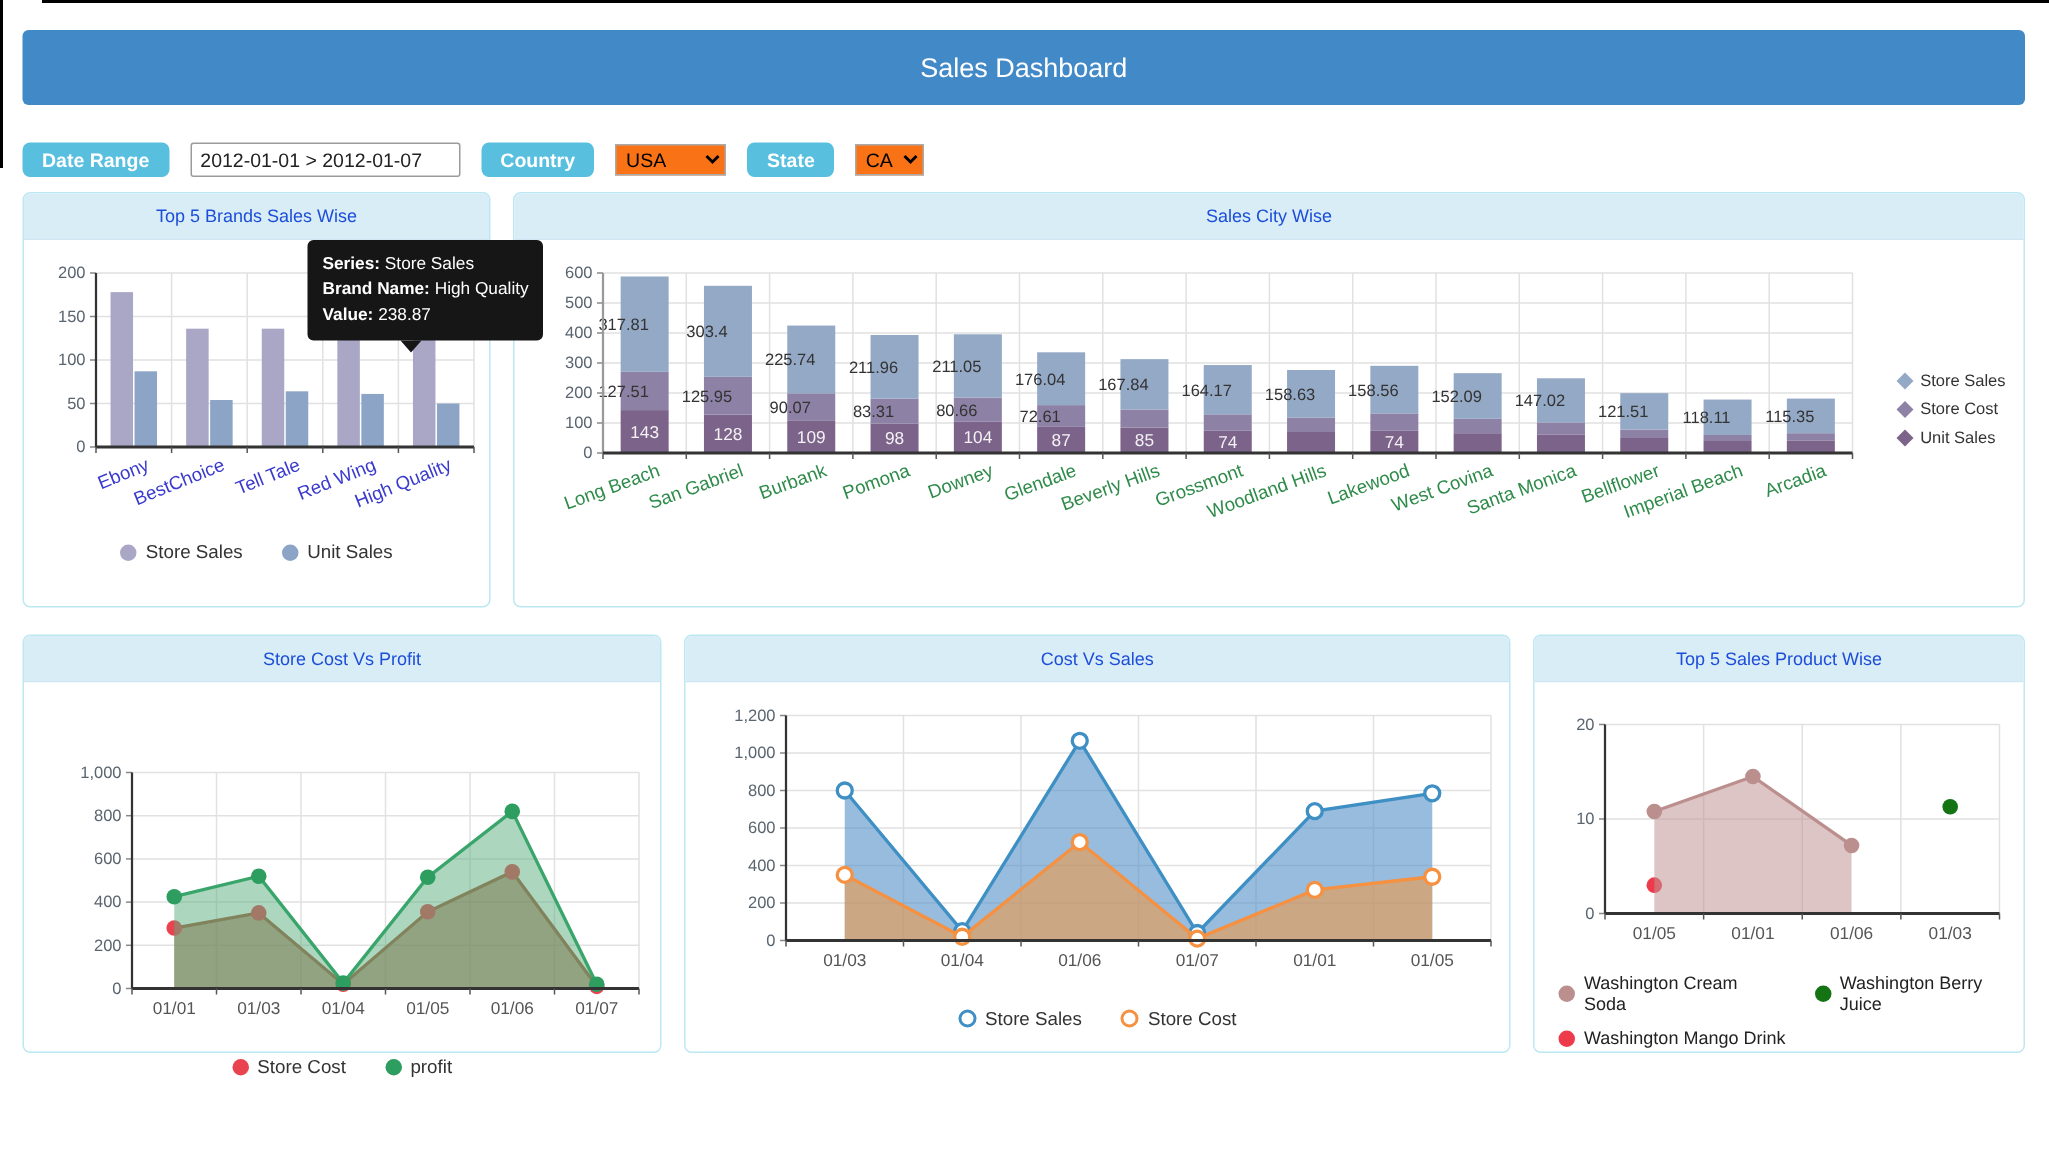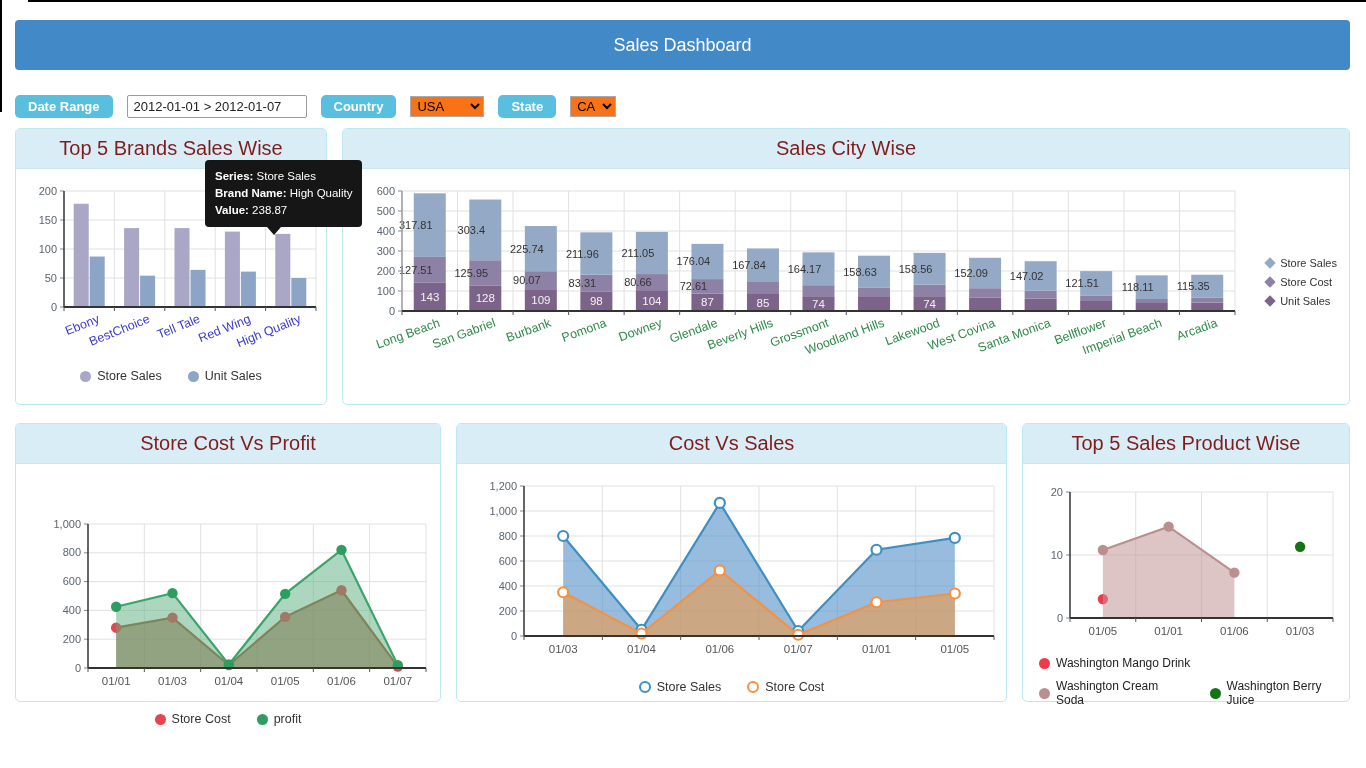--- a/index.html
+++ b/index.html
@@ -37,21 +37,21 @@
   }
   .row-top .panel{height:275px;}
   .row-bottom .panel{height:277px;}
   .p1{width:310px;flex:none;}
   .p2{flex:1;min-width:0;}
   .p3{width:424px;flex:none;gap:32px;}
   .p4{flex:1;min-width:0;}
   .p5{width:326px;flex:none;}
   .panel-header{
     background:#d9edf7;border-bottom:1px solid #cde6f2;border-radius:4px 4px 0 0;
-    text-align:center;color:#7f1d1d;font-size:20px;padding:8px 4px;flex:none;
+    text-align:center;color:#1d4ed8;font-size:12px;padding:8px 4px;flex:none;
   }
   .panel-body{position:relative;flex:1;padding:2px 2px 0 2px;}
 
   svg text{font-family:"Liberation Sans",sans-serif;}
 
   .legend-row{display:flex;justify-content:center;align-items:center;gap:26px;margin-top:12px;font-size:12.5px;color:#333;}
   .legend-item{display:flex;align-items:center;gap:6px;cursor:default;}
   .lg-dot{width:11px;height:11px;border-radius:50%;flex:none;}
   .lg-hollow{width:8px;height:8px;border-radius:50%;border:2.5px solid;background:#fff;flex:none;}
   .lg-diamond{width:8px;height:8px;transform:rotate(45deg);flex:none;}
@@ -535,34 +535,34 @@
           <line x1="176.5" y1="152" x2="176.5" y2="156" stroke="#555"></line>
           <line x1="242.25" y1="152" x2="242.25" y2="156" stroke="#555"></line>
           <line x1="308" y1="152" x2="308" y2="156" stroke="#555"></line>
           <text x="77.875" y="169" fill="#555" font-size="11.5px" text-anchor="middle">01/05</text>
           <text x="143.625" y="169" fill="#555" font-size="11.5px" text-anchor="middle">01/01</text>
           <text x="209.375" y="169" fill="#555" font-size="11.5px" text-anchor="middle">01/06</text>
           <text x="275.125" y="169" fill="#555" font-size="11.5px" text-anchor="middle">01/03</text>
         </svg><div class="legend-rows">
           <div class="lrow">
             <span class="legend-item">
-              <span class="lg-dot" style="background: rgb(238, 59, 75);"></span>
-              <span>Washington Mango Drink</span>
-            </span>
-          </div>
-          <div class="lrow">
-            <span class="legend-item">
               <span class="lg-dot" style="background: rgb(188, 143, 143);"></span>
               <span>Washington Cream Soda</span>
             </span>
             <span class="legend-item">
               <span class="lg-dot" style="background: rgb(20, 116, 20);"></span>
               <span>Washington Berry Juice</span>
             </span>
           </div>
+          <div class="lrow">
+            <span class="legend-item">
+              <span class="lg-dot" style="background: rgb(238, 59, 75);"></span>
+              <span>Washington Mango Drink</span>
+            </span>
+          </div>
         </div></div>
   </section>
 </div>
 
 <div class="tooltip">
   <div><b>Series:</b> <span>Store Sales</span></div>
   <div><b>Brand Name:</b> <span>High Quality</span></div>
   <div><b>Value:</b> <span>238.87</span></div>
   <div class="tt-arrow"></div>
 </div>

